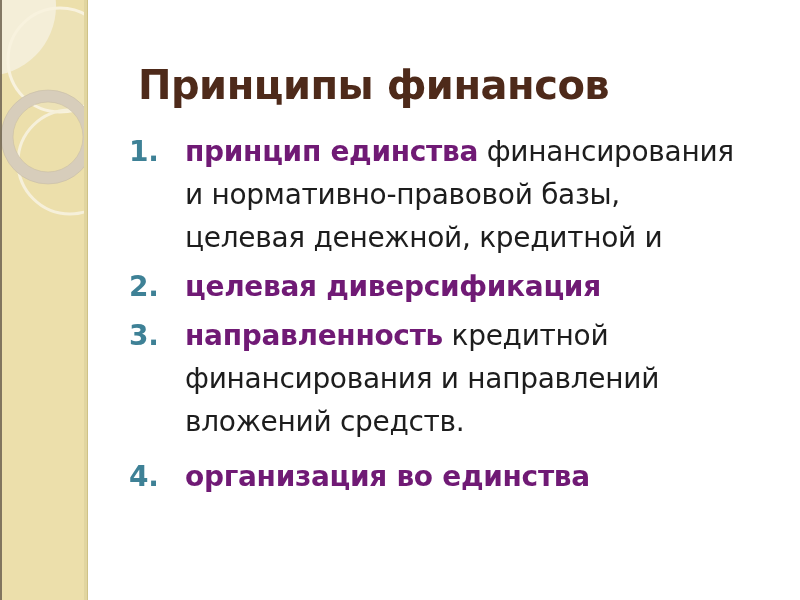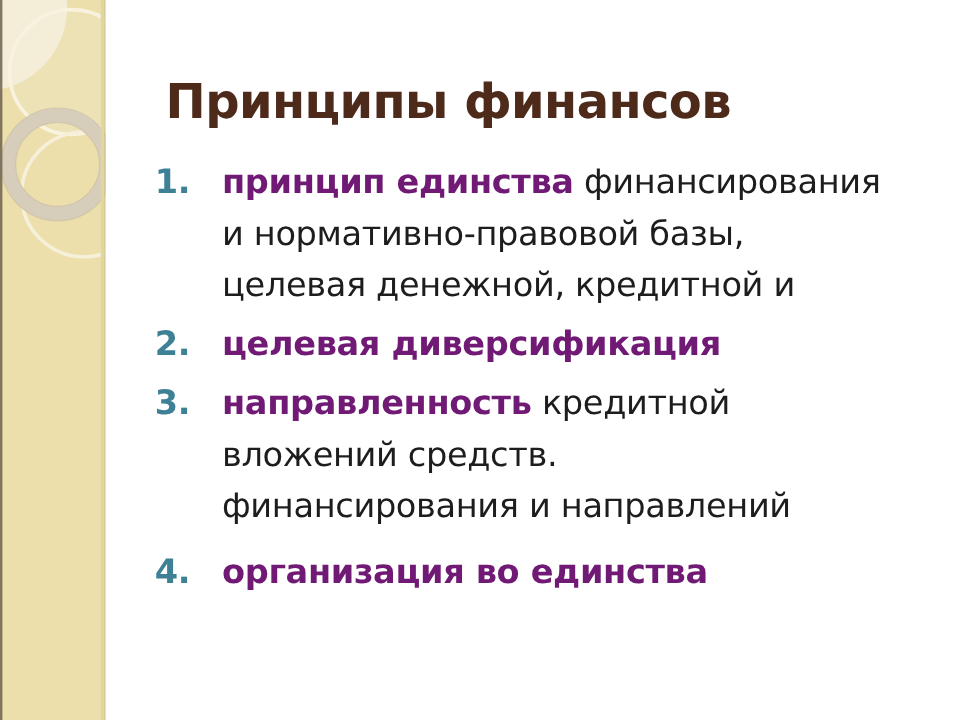--- a/index.html
+++ b/index.html
@@ -88,22 +88,22 @@
     </li>
 
     <li class="item">
       <span class="num">2.</span>
       <div class="line"><b>целевая диверсификация</b></div>
     </li>
 
     <li class="item">
       <span class="num">3.</span>
       <div class="line"><b>направленность</b><span> кредитной</span></div>
+      <div class="line">финансирования и направлений</div>
       <div class="line">вложений средств.</div>
-      <div class="line">финансирования и направлений</div>
     </li>
 
     <li class="item last">
       <span class="num">4.</span>
       <div class="line"><b>организация во единства</b></div>
     </li>
 
   </ol>
 
 </div>

